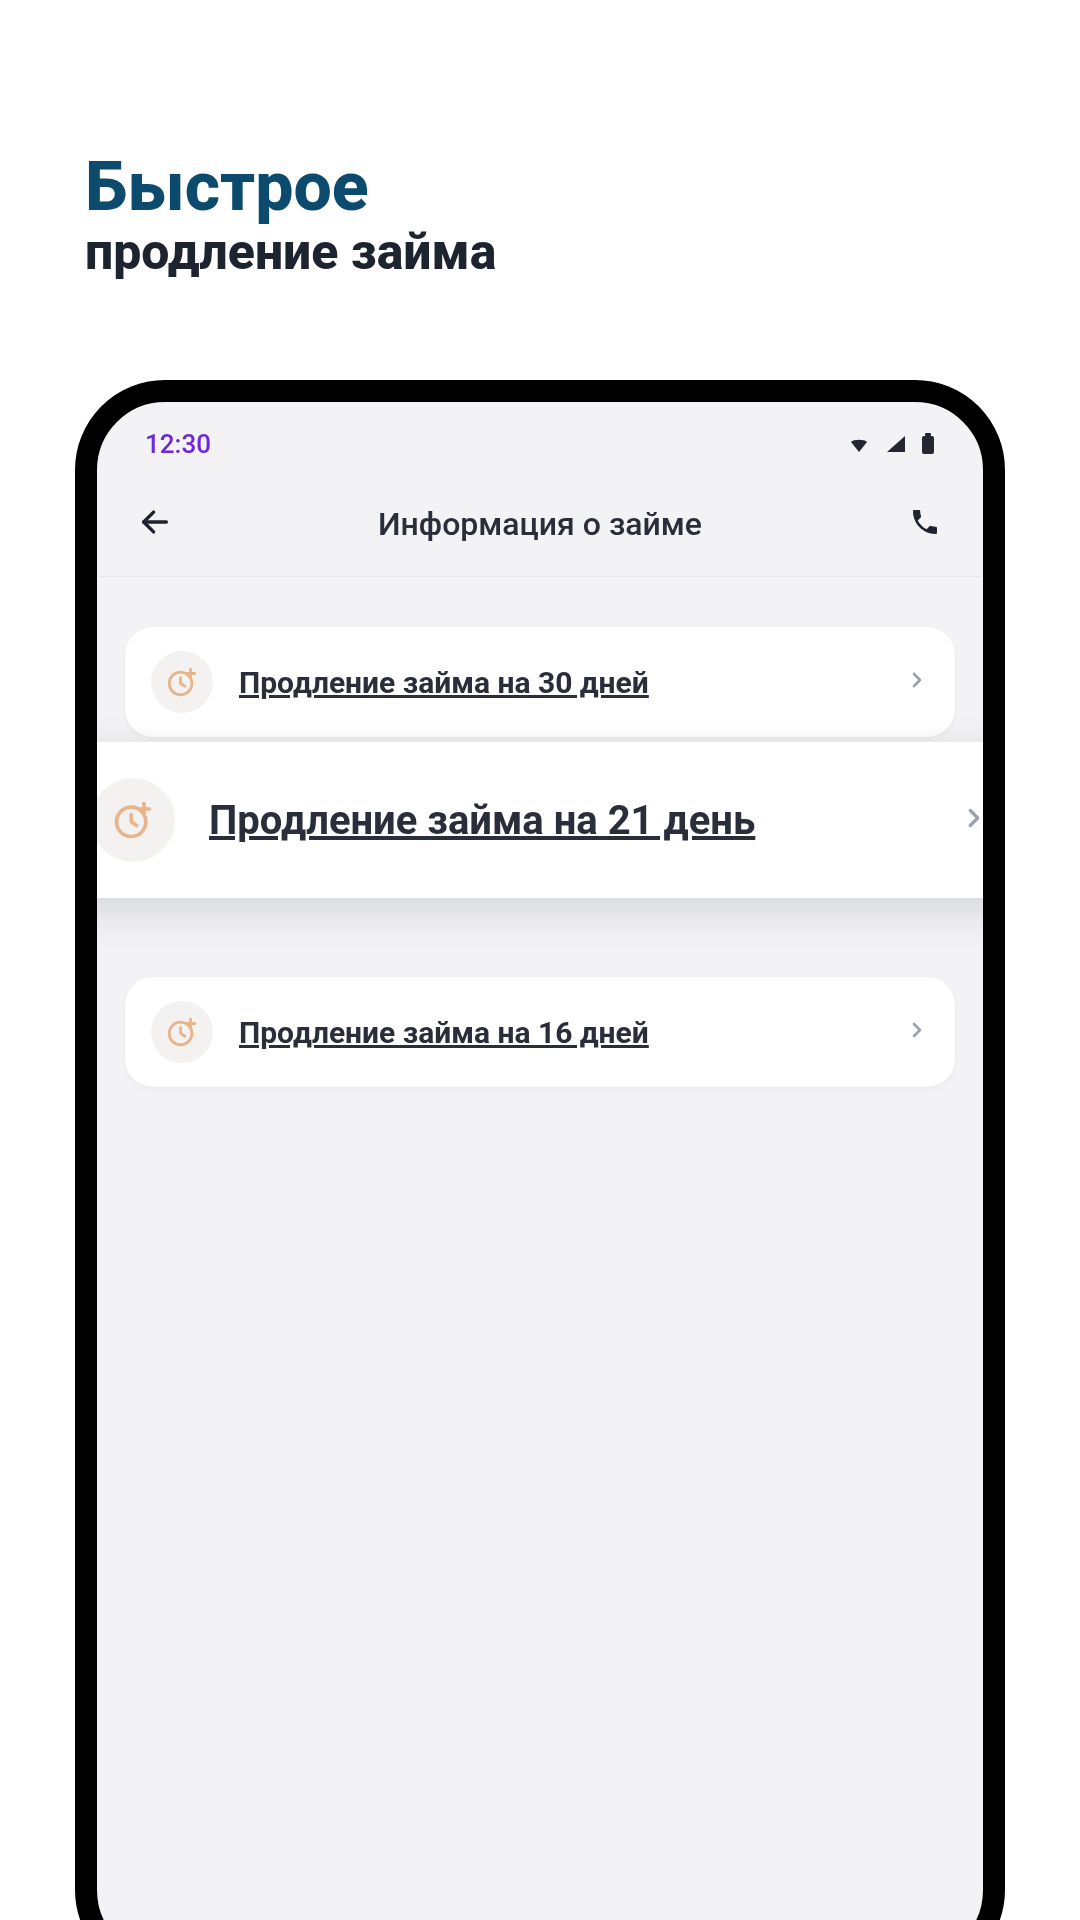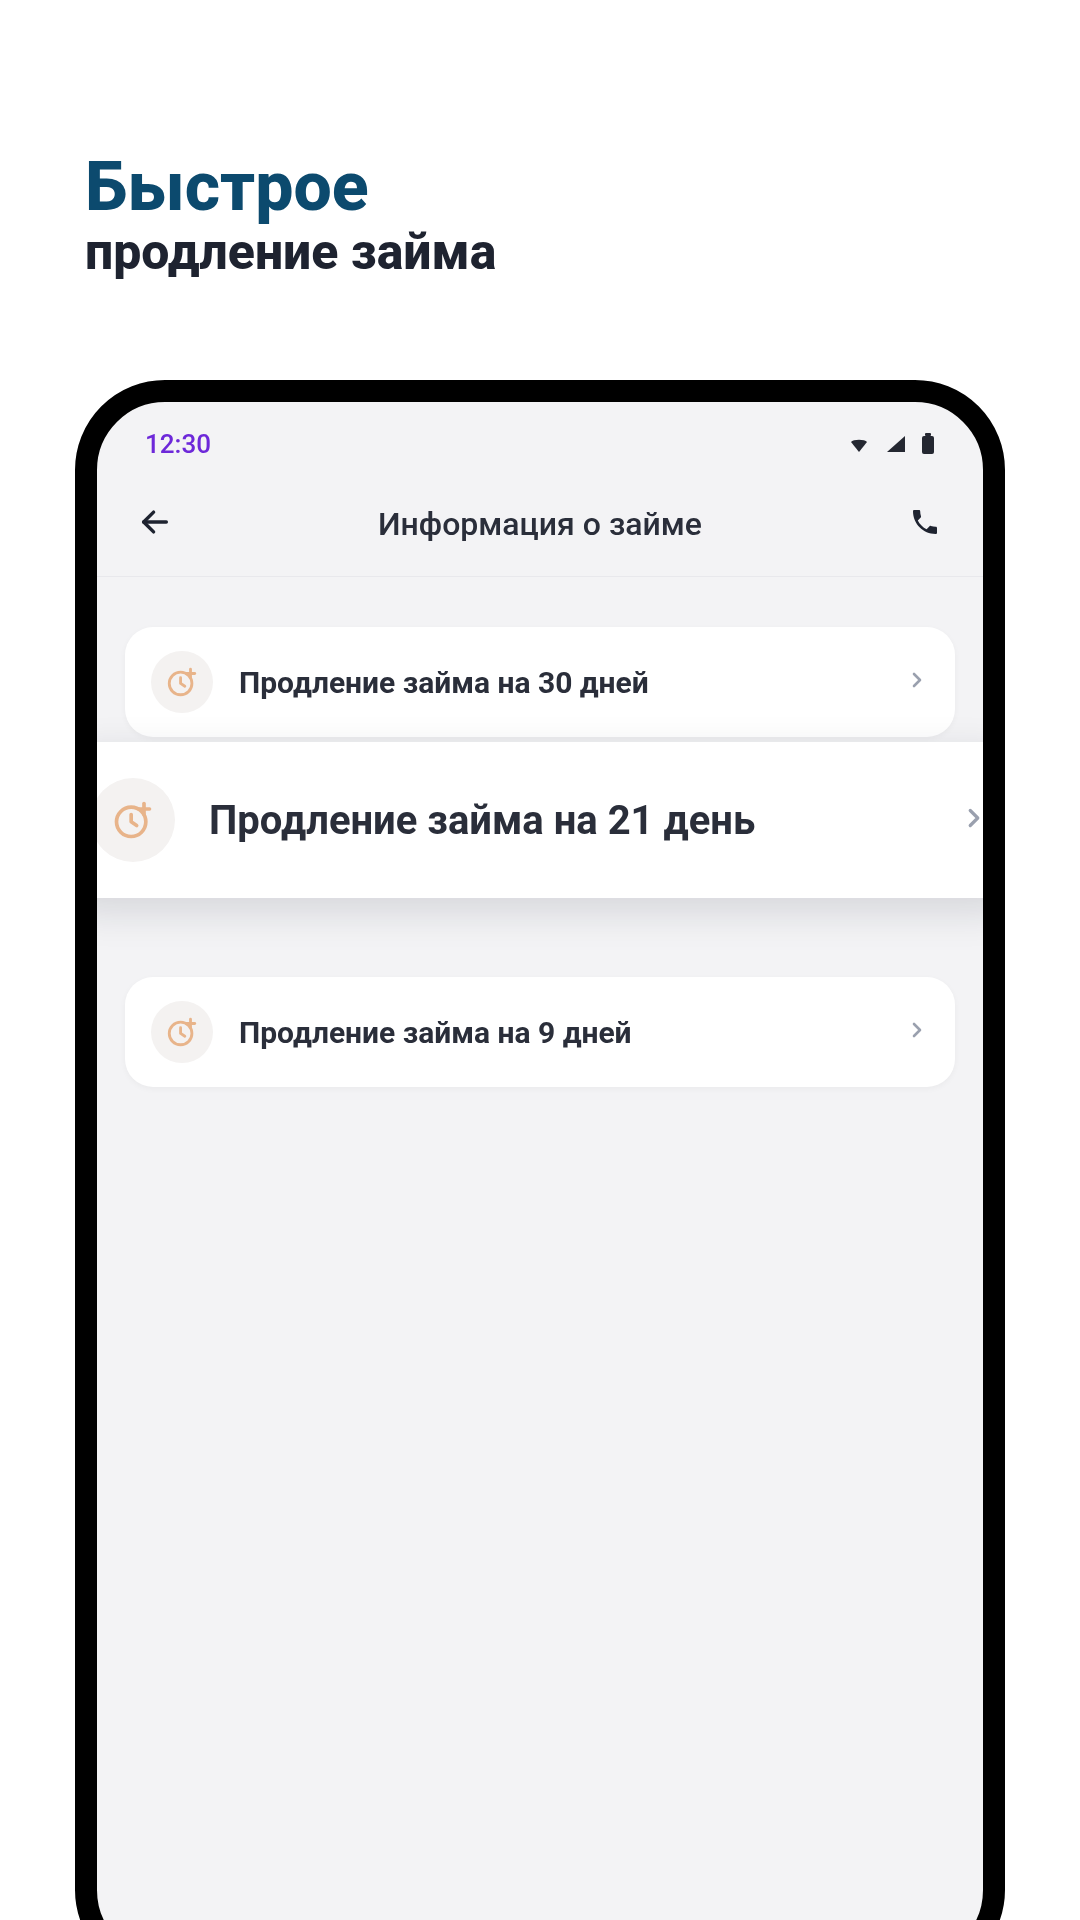--- a/index.html
+++ b/index.html
@@ -92,20 +92,21 @@
     align-items: center;
     justify-content: center;
     margin-right: 26px;
     flex-shrink: 0;
   }
   .option-label {
     flex: 1;
     font-size: 30px;
     font-weight: 700;
     color: #2a2e3a;
+    text-decoration: underline;
   }
   .option-chevron { flex-shrink: 0; }
   .option-highlight {
     position: absolute;
     left: -40px;
     right: -40px;
     background: #fff;
     border-radius: 36px;
     display: flex;
     align-items: center;
@@ -215,21 +216,21 @@
 
     <div class="option-card">
       <div class="option-icon-wrap">
         <svg width="34" height="34" viewBox="0 0 24 24" fill="none" stroke="#e8b48a" stroke-width="2" stroke-linecap="round" stroke-linejoin="round">
           <circle cx="11" cy="13" r="8"></circle>
           <polyline points="11 9 11 13 14 15"></polyline>
           <line x1="18" y1="3" x2="18" y2="9"></line>
           <line x1="15" y1="6" x2="21" y2="6"></line>
         </svg>
       </div>
-      <div class="option-label">Продление займа на 9 дней</div>
+      <div class="option-label">Продление займа на 16 дней</div>
       <div class="option-chevron">
         <svg width="24" height="24" viewBox="0 0 24 24" fill="none" stroke="#9aa0ae" stroke-width="2.6" stroke-linecap="round" stroke-linejoin="round">
             <polyline points="9 6 15 12 9 18"></polyline>
           </svg>
       </div>
     </div>
 
   </div>
 
 </div>

